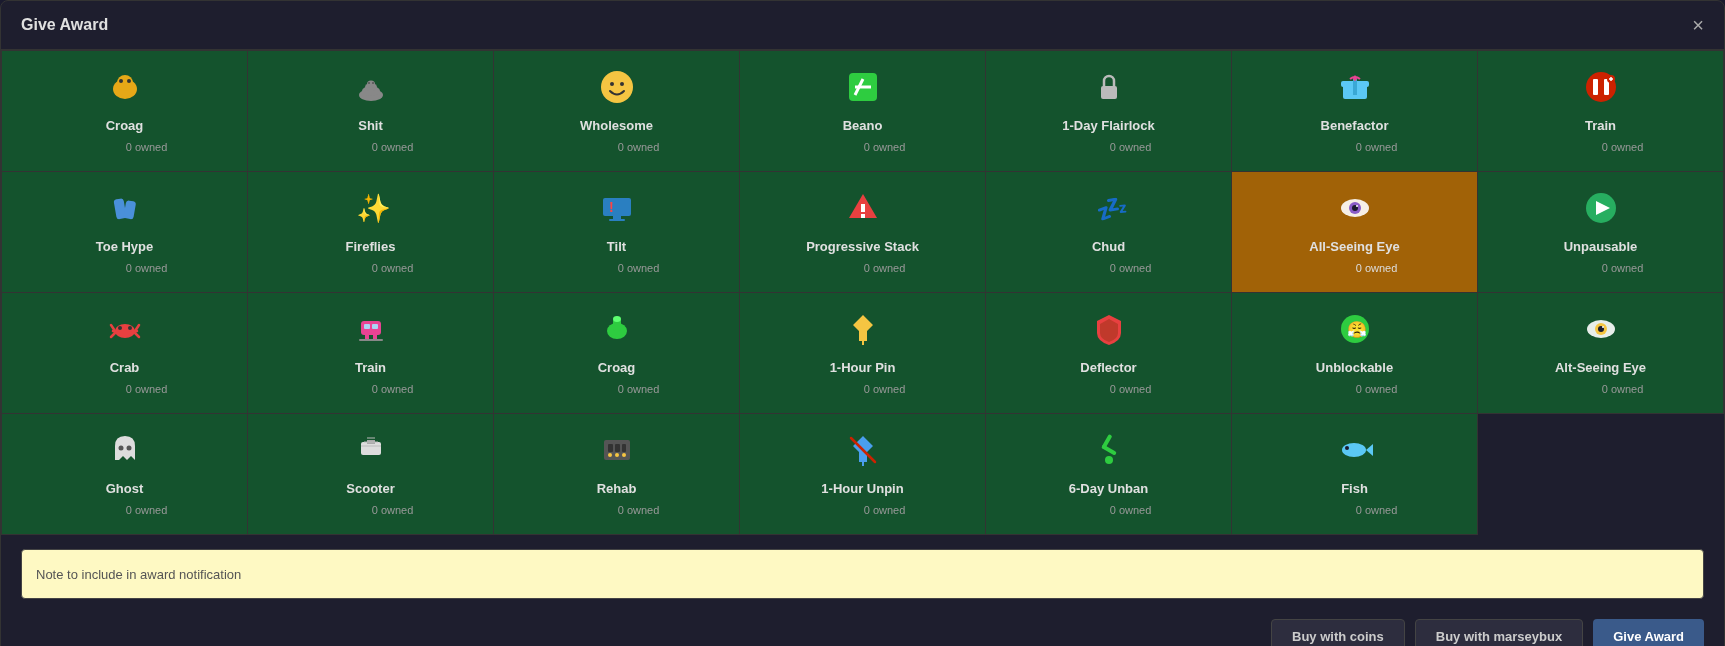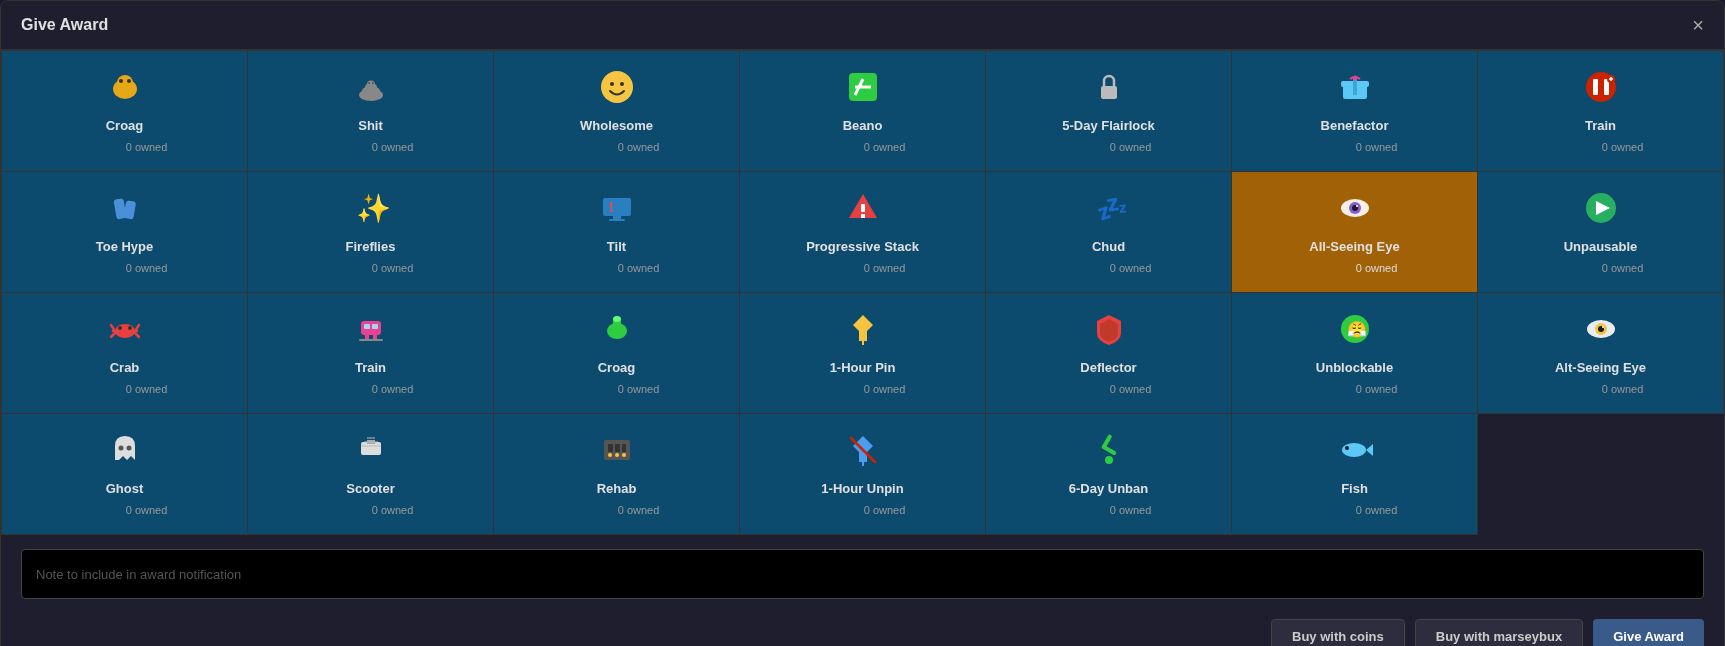--- a/index.html
+++ b/index.html
@@ -48,21 +48,21 @@
     }
     .award-cell {
       border-right: 1px solid #333;
       border-bottom: 1px solid #333;
       padding: 18px 10px;
       display: flex;
       flex-direction: column;
       align-items: center;
       gap: 8px;
       cursor: pointer;
-      background: #0c4a6e;
+      background: #14532d;
       transition: background 0.15s;
     }
     .award-cell.selected {
       background: #a16207;
     }
     .award-icon {
       font-size: 34px;
       line-height: 1;
     }
     .award-name {
@@ -83,21 +83,21 @@
     .note-section {
       padding: 14px 20px 10px;
     }
     .note-label {
       font-size: 13px;
       color: #bbb;
       margin-bottom: 8px;
     }
     .note-input {
       width: 100%;
-      background: #000000;
+      background: #fef9c3;
       border: 1px solid #444;
       border-radius: 4px;
       color: #888;
       font-size: 13px;
       padding: 10px 14px;
       outline: none;
       height: 50px;
     }
     .note-input::placeholder { color: #555; }
     .modal-footer {
@@ -173,21 +173,21 @@
             <line x1="18" y1="10" x2="10" y2="26" stroke="white" stroke-width="3"></line>
           </svg></div>
         <div class="award-name">Beano</div>
         <div class="award-owned">0 owned</div>
       </div>
       <div class="award-cell">
         <div class="award-icon"><svg width="36" height="36" viewBox="0 0 36 36">
             <rect x="10" y="17" width="16" height="13" rx="2" fill="#bbb"></rect>
             <path d="M13 17v-5a5 5 0 0110 0v5" stroke="#bbb" stroke-width="2.5" fill="none" stroke-linecap="round"></path>
           </svg></div>
-        <div class="award-name">5-Day Flairlock</div>
+        <div class="award-name">1-Day Flairlock</div>
         <div class="award-owned">0 owned</div>
       </div>
       <div class="award-cell">
         <div class="award-icon"><svg width="36" height="36" viewBox="0 0 36 36">
             <rect x="6" y="16" width="24" height="14" rx="2" fill="#5bc8f5"></rect>
             <rect x="4" y="12" width="28" height="6" rx="2" fill="#5bc8f5"></rect>
             <rect x="16" y="10" width="4" height="16" fill="#3aa8d5"></rect>
             <path d="M18 6 Q22 10 18 12 Q14 10 18 6" fill="#e84393"></path>
             <path d="M13 10 Q18 6 23 10" stroke="#e84393" stroke-width="2" fill="none"></path>
           </svg></div>

